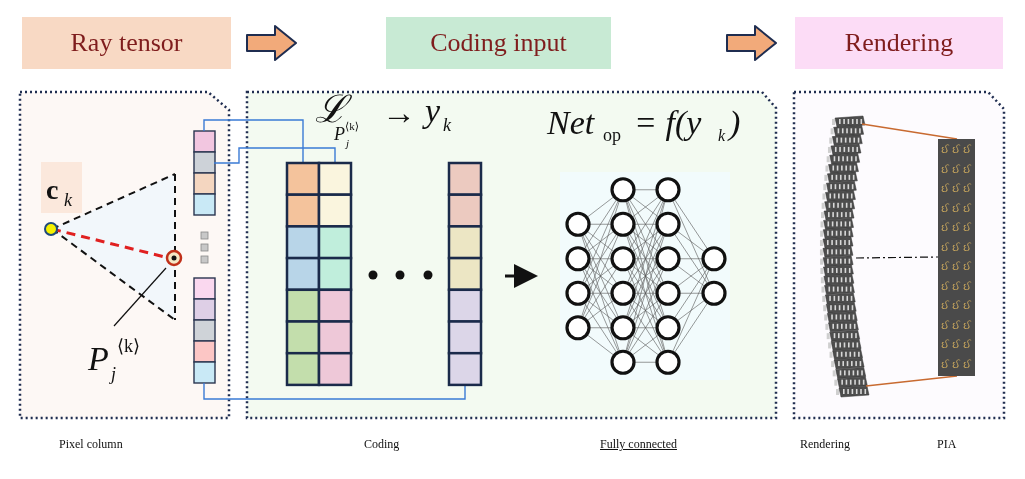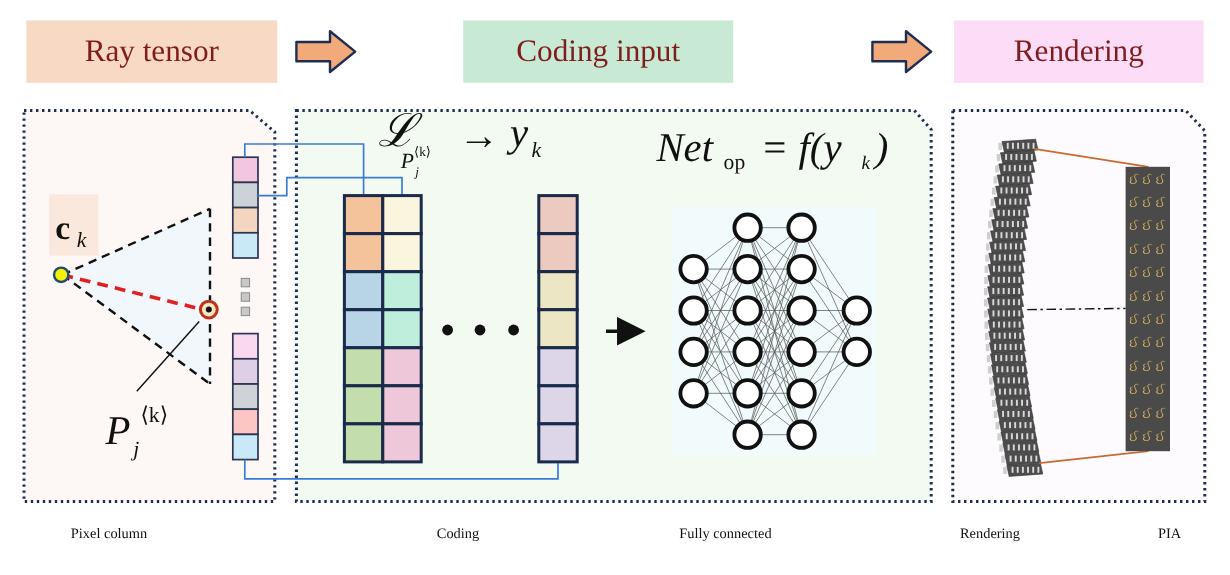--- a/index.html
+++ b/index.html
@@ -508,15 +508,15 @@
       <text x="967" y="348" font-size="10" fill="#e0b860" font-family="DejaVu Sans, sans-serif" text-anchor="middle">ઈ</text>
       <text x="945" y="367.5" font-size="10" fill="#e0b860" font-family="DejaVu Sans, sans-serif" text-anchor="middle">ઈ</text>
       <text x="956" y="367.5" font-size="10" fill="#e0b860" font-family="DejaVu Sans, sans-serif" text-anchor="middle">ઈ</text>
       <text x="967" y="367.5" font-size="10" fill="#e0b860" font-family="DejaVu Sans, sans-serif" text-anchor="middle">ઈ</text>
     </g>
   <line x1="856" y1="258" x2="938" y2="257" stroke="#111" stroke-width="1.2" stroke-dasharray="8,3,2,3"></line>
 </svg>
 
 <div class="caption" style="left:59px;">Pixel column</div>
 <div class="caption" style="left:364px;text-align:right;">Coding</div>
-<div class="caption" style="left:566px;">Fully connected</div>
+<div class="caption" style="left:600px;text-decoration:underline;">Fully connected</div>
 <div class="caption" style="left:800px;">Rendering</div>
-<div class="caption" style="left:965px;text-align:right;">PIA</div>
+<div class="caption" style="left:937px;text-align:right;">PIA</div>
 
 </body></html>

